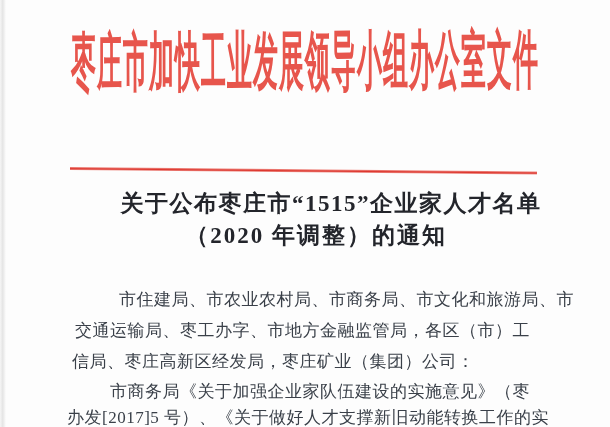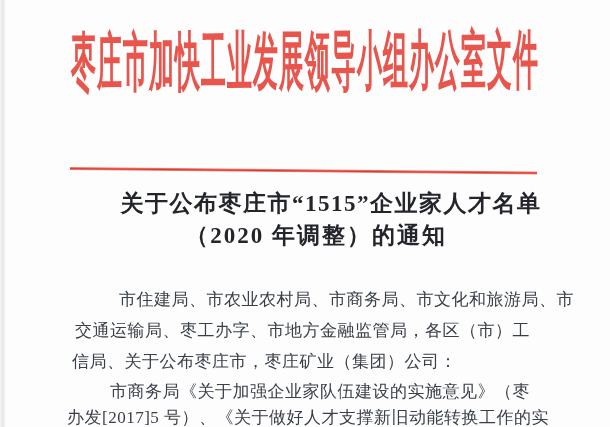--- a/index.html
+++ b/index.html
@@ -81,18 +81,18 @@
   <div class="red-rule"></div>
 
   <div class="doc-title">
     <div class="t1">关于公布枣庄市“1515”企业家人才名单</div>
     <div class="t2">（2020 年调整）的通知</div>
   </div>
 
   <div>
     <div class="body-line bl1">市住建局、市农业农村局、市商务局、市文化和旅游局、市</div>
     <div class="body-line bl2">交通运输局、枣工办字、市地方金融监管局，各区（市）工</div>
-    <div class="body-line bl3">信局、关于公布枣庄市，枣庄矿业（集团）公司：</div>
+    <div class="body-line bl3">信局、枣庄高新区经发局，枣庄矿业（集团）公司：</div>
     <div class="body-line bl4">市商务局《关于加强企业家队伍建设的实施意见》（枣</div>
     <div class="body-line bl5">办发[2017]5 号）、《关于做好人才支撑新旧动能转换工作的实</div>
   </div>
 
 </div>
 
 </body></html>

